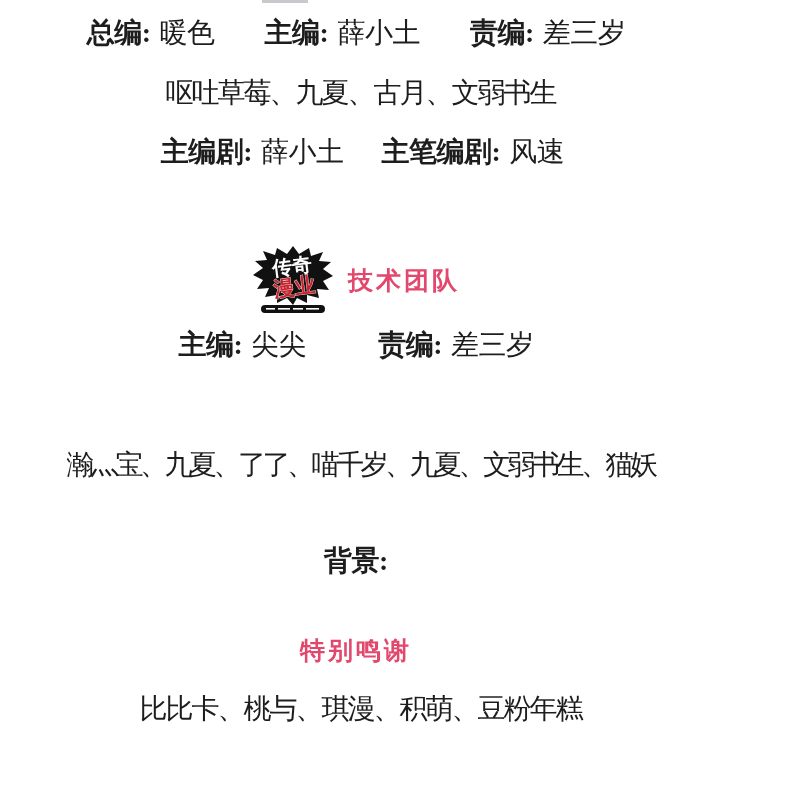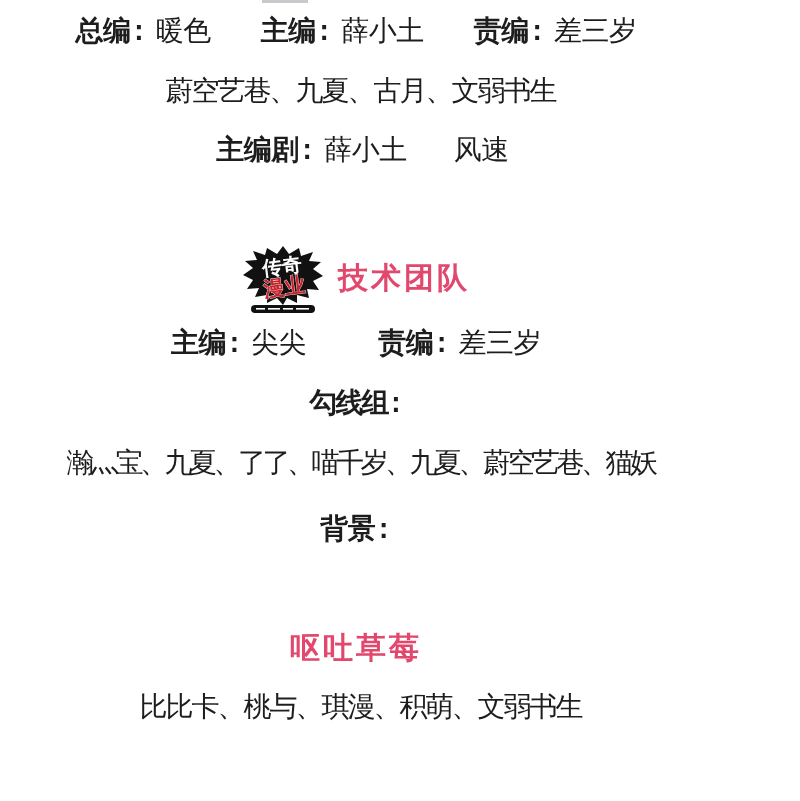--- a/index.html
+++ b/index.html
@@ -2,21 +2,21 @@
 <html><head>
 <meta charset="utf-8">
 <style>
   html, body { margin: 0; padding: 0; background: #ffffff; }
   .page {
     position: relative;
     width: 712px;
     height: 801px;
     background: #ffffff;
     overflow: hidden;
-    font-family: Liberation Mono, monospace;
+    font-family: Liberation Serif, serif;
     color: #1d1d1d;
   }
   .artifact-top {
     position: absolute;
     left: 262px; top: 0;
     width: 46px; height: 3px;
     background: #c9c9cd;
   }
   .row {
     position: absolute;
@@ -40,21 +40,21 @@
   .section-heading {
     position: absolute;
     left: 0; right: 0;
     display: flex;
     justify-content: center;
     align-items: center;
     gap: 14px;
   }
   .heading-text {
     color: #e2486d;
-    font-size: 30px;
+    font-size: 25px;
     font-weight: 800;
     letter-spacing: 3px;
     line-height: 1;
   }
   .logo-wrap { width: 82px; height: 70px; flex: 0 0 auto; }
 </style>
 </head>
 <body>
 
 <div class="page">
@@ -71,30 +71,31 @@
       <span class="val">薛小土</span>
     </span>
     <span class="pair">
       <span class="lbl">责编:</span>
       <span class="val">差三岁</span>
     </span>
   </div>
 
   <div class="row tight-1" style="top:76px">
     <span class="pair">
-      <span class="val">蔚空艺巷、九夏、古月、文弱书生</span>
+      <span class="val">呕吐草莓、九夏、古月、文弱书生</span>
     </span>
   </div>
 
   <div class="row gap40" style="top:135px">
     <span class="pair">
       <span class="lbl">主编剧:</span>
       <span class="val">薛小土</span>
     </span>
     <span class="pair">
+      <span class="lbl">主笔编剧:</span>
       <span class="val">风速</span>
     </span>
   </div>
 
   <div class="section-heading" style="top:244px; height:72px;">
     <span class="logo-wrap">
       <svg width="82" height="70" viewBox="0 0 82 70">
         <polygon points="41,1 47,9 57,3 59,11 71,7 67,16 79,17 71,24 81,31 71,36 77,45 65,44 67,53 55,50 55,58 45,53 41,60 35,53 25,58 25,50 13,52 17,43 5,44 11,35 1,30 11,23 3,16 15,15 11,6 23,10 25,3 35,9" fill="#111111"></polygon>
         <g transform="rotate(-7 41 30)">
           <text x="41" y="28" text-anchor="middle" font-size="20" font-weight="bold" fill="#ffffff">传奇</text>
@@ -118,39 +119,38 @@
       <span class="val">尖尖</span>
     </span>
     <span class="pair">
       <span class="lbl">责编:</span>
       <span class="val">差三岁</span>
     </span>
   </div>
 
   <div class="row tight-1" style="top:388px">
     <span class="pair">
-      <span class="lbl">勾线组:</span>
     </span>
   </div>
 
   <div class="row tight-2" style="top:448px">
     <span class="pair">
-      <span class="val">瀚灬宝、九夏、了了、喵千岁、九夏、蔚空艺巷、猫妖</span>
+      <span class="val">瀚灬宝、九夏、了了、喵千岁、九夏、文弱书生、猫妖</span>
     </span>
   </div>
 
-  <div class="row" style="top:514px">
+  <div class="row" style="top:544px">
     <span class="pair">
       <span class="lbl">背景:</span>
     </span>
   </div>
 
   <div class="section-heading" style="top:630px; height:40px;">
-    <span class="heading-text">呕吐草莓</span>
+    <span class="heading-text">特别鸣谢</span>
   </div>
 
   <div class="row tight-1" style="top:692px">
     <span class="pair">
-      <span class="val">比比卡、桃与、琪漫、积萌、文弱书生</span>
+      <span class="val">比比卡、桃与、琪漫、积萌、豆粉年糕</span>
     </span>
   </div>
 
 </div>
 
 </body></html>

